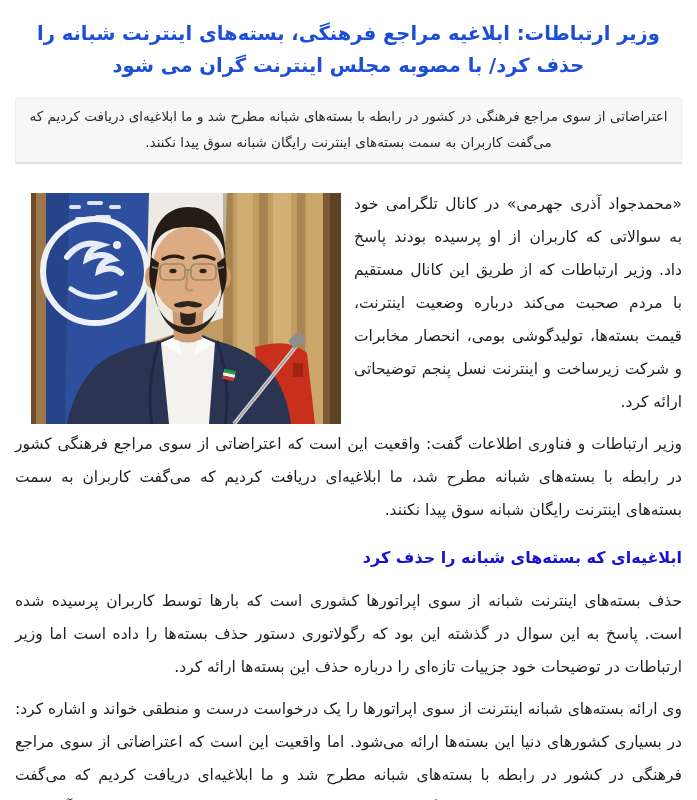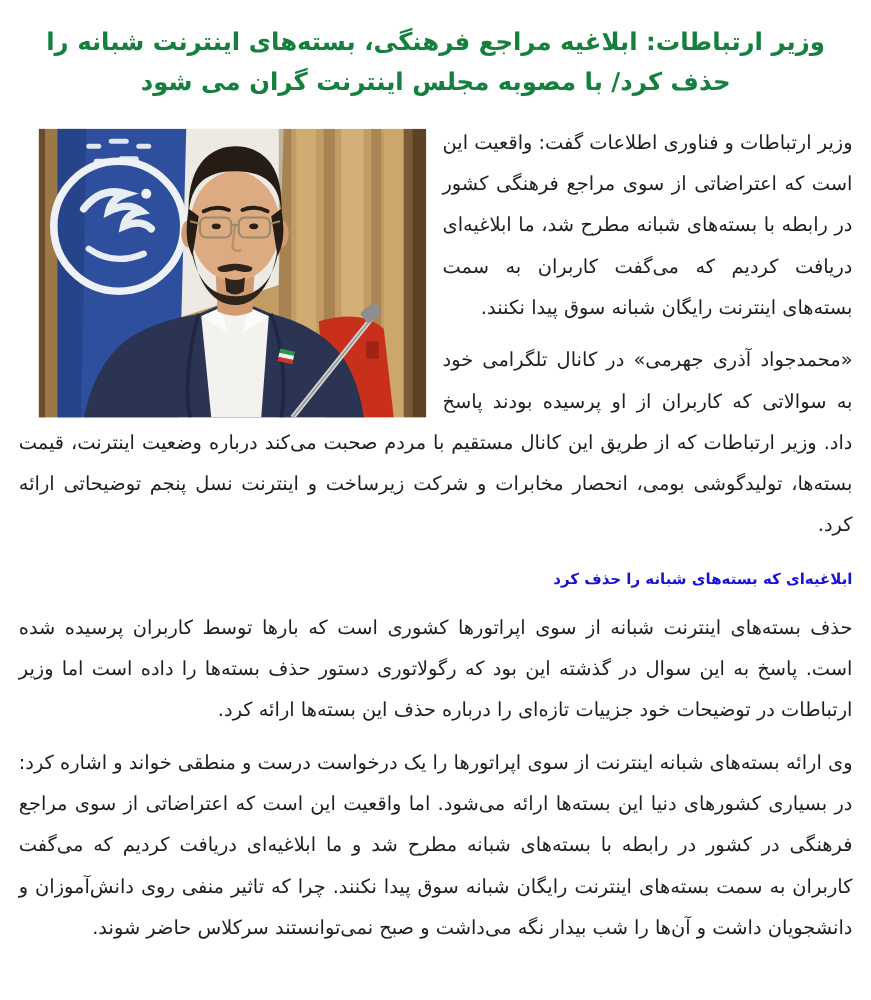--- a/index.html
+++ b/index.html
@@ -9,21 +9,21 @@
     min-height: 800px;
     font-family: "DejaVu Sans", sans-serif;
     color: #1f1f1f;
     overflow: hidden;
   }
   .page { padding: 12px 15px 16px 15px; }
 
   .article-title {
     direction: rtl;
     text-align: center;
-    color: #15803d;
+    color: #1d4ed8;
     font-size: 19.5px;
     font-weight: bold;
     line-height: 1.64;
     margin: 6px 2px 16px 2px;
   }
 
   .lead-box {
     direction: rtl;
     text-align: center;
     background: #f7f7f7;
@@ -51,33 +51,34 @@
     height: 231px;
     margin: 5px 13px 4px 16px;
     line-height: 0;
   }
   figure.photo svg { display: block; }
 
   .section-subheading {
     direction: rtl;
     text-align: right;
     color: #1712d4;
-    font-size: 12px;
+    font-size: 16px;
     font-weight: bold;
     margin: 14px 0 10px 0;
     clear: both;
   }
 </style>
 </head>
 <body>
 
 <div class="page">
 
   <h1 class="article-title">وزیر ارتباطات: ابلاغیه مراجع فرهنگی، بسته‌های اینترنت شبانه را حذف کرد/ با مصوبه مجلس اینترنت گران می شود</h1>
 
+  <div class="lead-box">اعتراضاتی از سوی مراجع فرهنگی در کشور در رابطه با بسته‌های شبانه مطرح شد و ما ابلاغیه‌ای دریافت کردیم که می‌گفت کاربران به سمت بسته‌های اینترنت رایگان شبانه سوق پیدا نکنند.</div>
 
   <div class="article-body">
 
     <figure class="photo">
       <svg width="310" height="231" viewBox="0 0 310 231" xmlns="http://www.w3.org/2000/svg" role="img">
 
         <rect x="0" y="0" width="310" height="231" fill="#c29c63"></rect>
 
         <path d="M110,0 L196,0 L192,125 L110,152 Z" fill="#eceae3"></path>
 
@@ -162,22 +163,22 @@
         </g>
 
         <g>
           <line x1="203" y1="231" x2="266" y2="152" stroke="#d8d8d8" stroke-width="4"></line>
           <line x1="203" y1="231" x2="266" y2="152" stroke="#979797" stroke-width="1.4"></line>
           <rect x="259" y="142" width="15" height="11" rx="2" fill="#8e8e8e" transform="rotate(-38 266 148)"></rect>
         </g>
       </svg>
     </figure>
 
+    <p>«محمدجواد آذری جهرمی» در کانال تلگرامی خود به سوالاتی که کاربران از او پرسیده بودند پاسخ داد. وزیر ارتباطات که از طریق این کانال مستقیم با مردم صحبت می‌کند درباره وضعیت اینترنت، قیمت بسته‌ها، تولیدگوشی بومی، انحصار مخابرات و شرکت زیرساخت و اینترنت نسل پنجم توضیحاتی ارائه کرد.</p>
     <p>وزیر ارتباطات و فناوری اطلاعات گفت: واقعیت این است که اعتراضاتی از سوی مراجع فرهنگی کشور در رابطه با بسته‌های شبانه مطرح شد، ما ابلاغیه‌ای دریافت کردیم که می‌گفت کاربران به سمت بسته‌های اینترنت رایگان شبانه سوق پیدا نکنند.</p>
-    <p>«محمدجواد آذری جهرمی» در کانال تلگرامی خود به سوالاتی که کاربران از او پرسیده بودند پاسخ داد. وزیر ارتباطات که از طریق این کانال مستقیم با مردم صحبت می‌کند درباره وضعیت اینترنت، قیمت بسته‌ها، تولیدگوشی بومی، انحصار مخابرات و شرکت زیرساخت و اینترنت نسل پنجم توضیحاتی ارائه کرد.</p>
 
     <h2 class="section-subheading">ابلاغیه‌ای که بسته‌های شبانه را حذف کرد</h2>
 
     <p>حذف بسته‌های اینترنت شبانه از سوی اپراتورها کشور‌ی است که بارها توسط کاربران پرسیده شده است. پاسخ به این سوال در گذشته این بود که رگولاتوری دستور حذف بسته‌ها را داده است اما وزیر ارتباطات در توضیحات خود جزییات تازه‌ای را درباره حذف این بسته‌ها ارائه کرد.</p>
     <p>وی ارائه بسته‌های شبانه اینترنت از سوی اپراتورها را یک درخواست درست و منطقی خواند و اشاره کرد: در بسیاری کشورهای دنیا این بسته‌ها ارائه می‌شود. اما واقعیت این است که اعتراضاتی از سوی مراجع فرهنگی در کشور در رابطه با بسته‌های شبانه مطرح شد و ما ابلاغیه‌ای دریافت کردیم که می‌گفت کاربران به سمت بسته‌های اینترنت رایگان شبانه سوق پیدا نکنند. چرا که تاثیر منفی روی دانش‌آموزان و دانشجویان داشت و آن‌ها را شب بیدار نگه می‌داشت و صبح نمی‌توانستند سرکلاس حاضر شوند.</p>
 
   </div>
 </div>
 
 </body></html>

